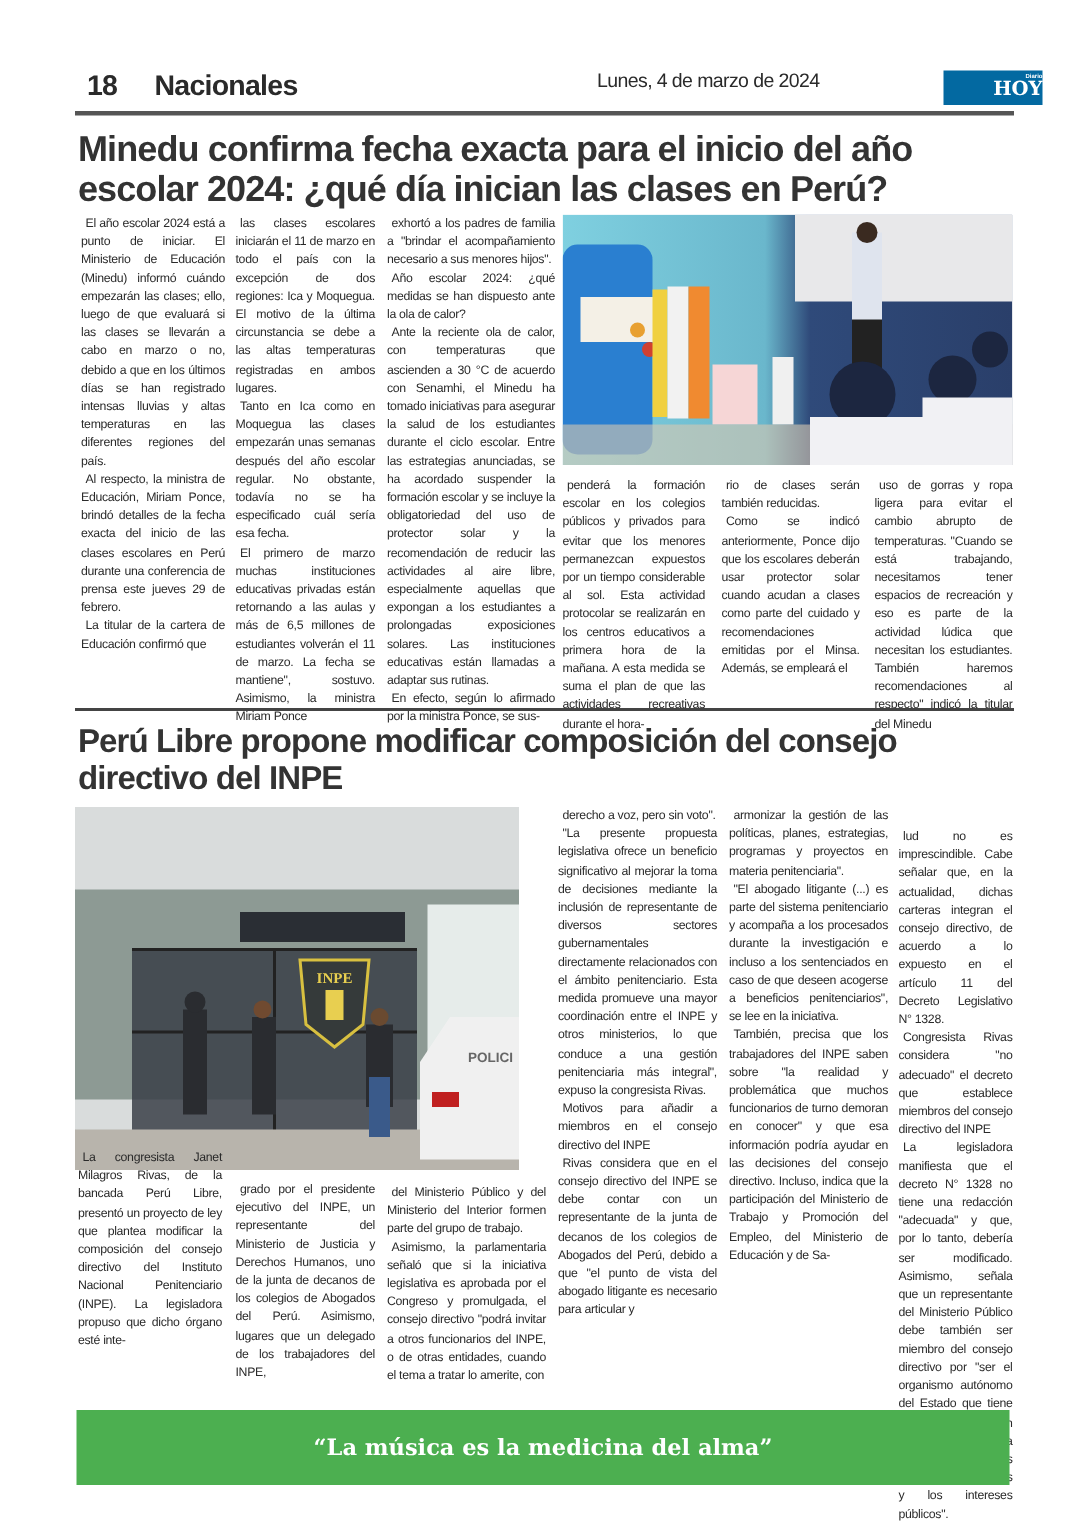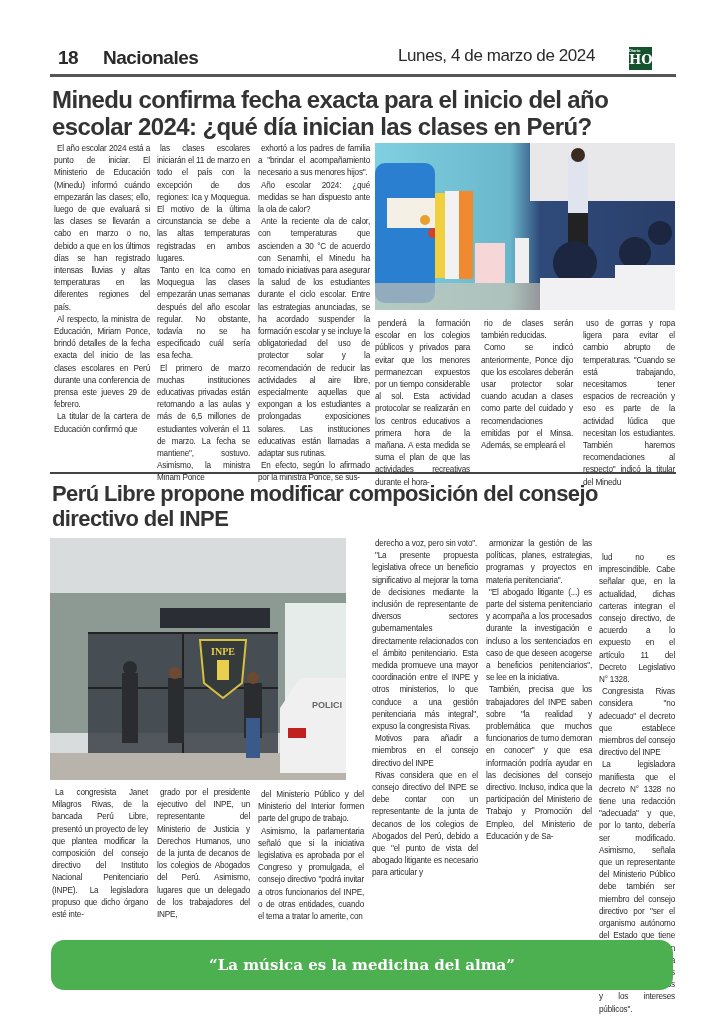--- a/index.html
+++ b/index.html
@@ -1,35 +1,35 @@
 <!DOCTYPE html>
 <html><head>
 <meta charset="utf-8">
 <style>
   html, body { margin:0; padding:0; background:#fff; }
   body { width:723px; height:1024px; position:relative; overflow:hidden;
          font-family:"Liberation Sans", sans-serif; color:#2a2a2a; }
   .abs { position:absolute; }
   .pagenum { left:58px; top:47px; font-size:19px; font-weight:bold; letter-spacing:-0.5px; }
   .section { left:103px; top:47px; font-size:19px; font-weight:bold; letter-spacing:-0.5px; }
-  .date { left:398px; top:46px; font-size:17px; letter-spacing:-0.4px; }
-  .logo { left:629px; top:47px; width:23px; height:23px; background:#14532d; color:#fff; text-align:left; }
+  .date { left:398px; top:46px; font-size:13px; letter-spacing:-0.4px; }
+  .logo { left:629px; top:47px; width:66px; height:23px; background:#0369a1; color:#fff; text-align:right; }
   .logo .small { font-size:4px; line-height:5px; display:block; padding-top:1px; font-weight:bold; }
   .logo .big { font-family:"DejaVu Serif", serif; font-weight:bold; font-size:13px; line-height:14px; display:block; }
   .rule { background:#555; height:3px; }
   .headline { font-weight:bold; color:#333; letter-spacing:-0.6px; }
   .h1 { left:52px; top:86px; width:620px; font-size:24px; line-height:27px; }
   .h2 { left:52px; top:481px; width:620px; font-size:22px; line-height:25px; }
   .col { font-size:8.2px; line-height:12.2px; text-align:justify; letter-spacing:-0.2px; }
   .col p { margin:0; text-indent:3px; }
   .col p.gap { margin-top:0; }
   .photo1 { left:375px; top:143px; width:300px; height:167px; overflow:hidden; }
   .photo2 { left:50px; top:538px; width:322px; height:242px; overflow:hidden; }
   .banner { left:51px; top:940px; width:622px; height:50px; background:#4caf50; color:#fff; text-align:center;
-            font-family:"DejaVu Serif", serif; font-weight:bold; font-size:15px; line-height:50px;border-radius:13px; }
+            font-family:"DejaVu Serif", serif; font-weight:bold; font-size:15px; line-height:50px; }
 </style>
 </head>
 <body>
 
 <div class="abs pagenum">18</div>
 <div class="abs section">Nacionales</div>
 <div class="abs date">Lunes, 4 de marzo de 2024</div>
 <div class="abs logo">
   <span class="small">Diario</span>
   <span class="big">HOY</span>
@@ -143,21 +143,21 @@
     <p>armonizar la gestión de las políticas, planes, estrategias, programas y proyectos en materia penitenciaria".</p>
     <p>"El abogado litigante (...) es parte del sistema penitenciario y acompaña a los procesados durante la investigación e incluso a los sentenciados en caso de que deseen acogerse a beneficios penitenciarios", se lee en la iniciativa.</p>
     <p>También, precisa que los trabajadores del INPE saben sobre "la realidad y problemática que muchos funcionarios de turno demoran en conocer" y que esa información podría ayudar en las decisiones del consejo directivo. Incluso, indica que la participación del Ministerio de Trabajo y Promoción del Empleo, del Ministerio de Educación y de Sa-</p>
   </div>
 <div class="abs col" style="left:599px;top:552px;width:76px;">
     <p>lud no es imprescindible. Cabe señalar que, en la actualidad, dichas carteras integran el consejo directivo, de acuerdo a lo expuesto en el artículo 11 del Decreto Legislativo N° 1328.</p>
     <p>Congresista Rivas considera "no adecuado" el decreto que establece miembros del consejo directivo del INPE</p>
     <p>La legisladora manifiesta que el decreto N° 1328 no tiene una redacción "adecuada" y que, por lo tanto, debería ser modificado. Asimismo, señala que un representante del Ministerio Público debe también ser miembro del consejo directivo por "ser el organismo autónomo del Estado que tiene como función principal la defensa de la legalidad, los derechos ciudadanos y los intereses públicos".</p>
   </div>
 
-<div class="abs col" style="left:52px;top:787px;width:96px;">
+<div class="abs col" style="left:52px;top:766px;width:96px;">
     <p>La congresista Janet Milagros Rivas, de la bancada Perú Libre, presentó un proyecto de ley que plantea modificar la composición del consejo directivo del Instituto Nacional Penitenciario (INPE). La legisladora propuso que dicho órgano esté inte-</p>
   </div>
 <div class="abs col" style="left:157px;top:787px;width:93px;">
     <p>grado por el presidente ejecutivo del INPE, un representante del Ministerio de Justicia y Derechos Humanos, uno de la junta de decanos de los colegios de Abogados del Perú. Asimismo, lugares que un delegado de los trabajadores del INPE,</p>
   </div>
 <div class="abs col" style="left:258px;top:789px;width:106px;">
     <p>del Ministerio Público y del Ministerio del Interior formen parte del grupo de trabajo.</p>
     <p>Asimismo, la parlamentaria señaló que si la iniciativa legislativa es aprobada por el Congreso y promulgada, el consejo directivo "podrá invitar a otros funcionarios del INPE, o de otras entidades, cuando el tema a tratar lo amerite, con</p>
   </div>
 

